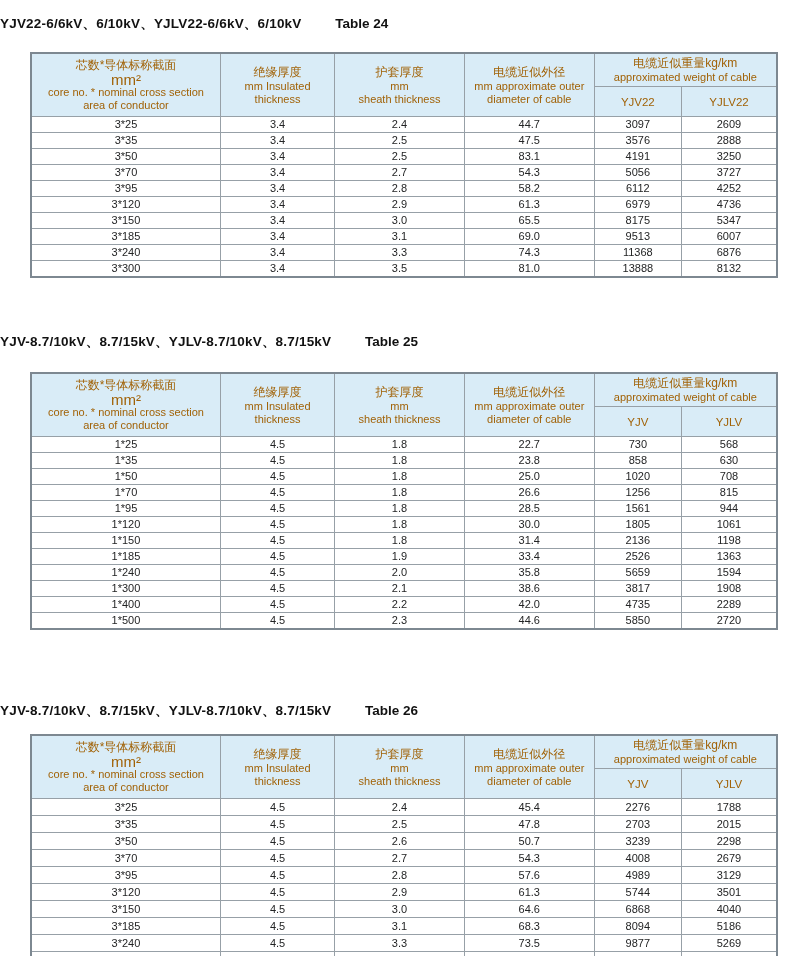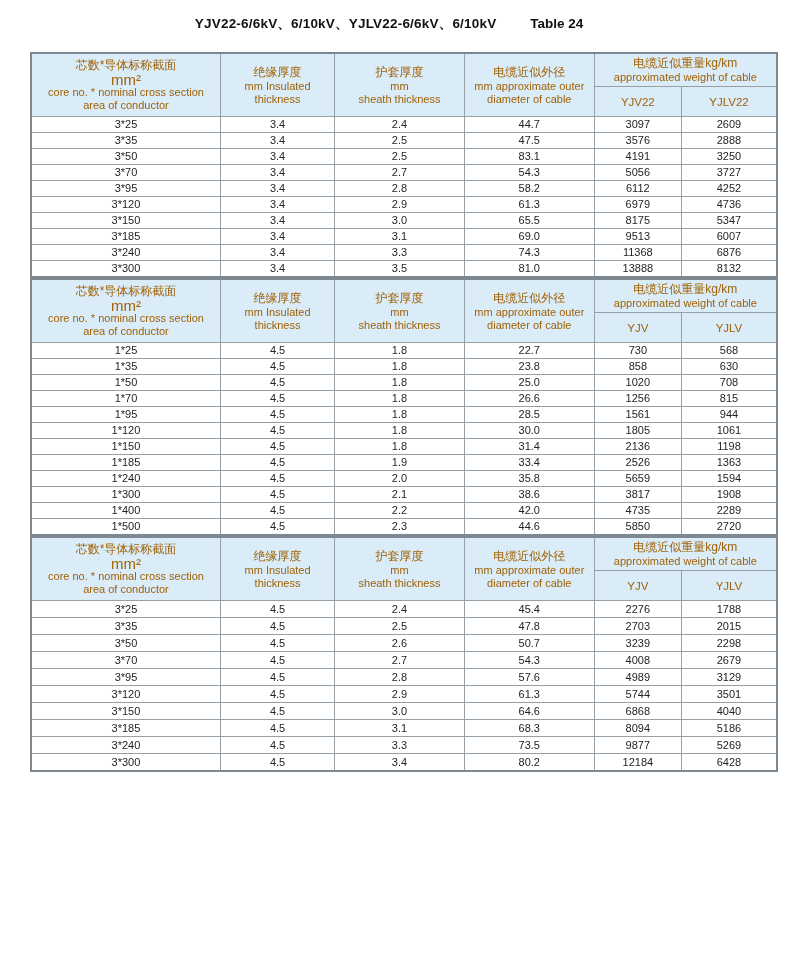--- a/index.html
+++ b/index.html
@@ -10,21 +10,21 @@
     color: #222325;
   }
   .sheet {
     position: relative;
     width: 800px;
     height: 956px;
     background: #ffffff;
     overflow: hidden;
   }
   .table-title {
-    text-align: center;
+    text-align: left;
     padding-right: 22px;
     font-size: 13.5px;
     font-weight: bold;
     color: #111;
     line-height: 20px;
     white-space: nowrap;
   }
   .title-text { letter-spacing: 0.2px; }
   .table-no { display: inline-block; margin-left: 30px; }
   .s1 .table-title { margin-top: 14px; margin-bottom: 18px; }
@@ -193,20 +193,24 @@
             <td>3.5</td>
             <td>81.0</td>
             <td>13888</td>
             <td>8132</td>
           </tr>
         </tbody>
     </table>
   </div>
 
   <div class="section s2">
+    <div class="table-title">
+      <span class="title-text">YJV-8.7/10kV、8.7/15kV、YJLV-8.7/10kV、8.7/15kV</span>
+      <span class="table-no">Table 25</span>
+    </div>
     <table class="spec-table">
       <colgroup>
         <col style="width:25.4%">
           <col style="width:15.3%">
           <col style="width:17.4%">
         <col style="width:17.4%">
           <col style="width:11.7%">
           <col style="width:12.8%">
       </colgroup>
       <thead>
@@ -337,20 +341,24 @@
             <td>2.3</td>
             <td>44.6</td>
             <td>5850</td>
             <td>2720</td>
           </tr>
         </tbody>
     </table>
   </div>
 
   <div class="section s3">
+    <div class="table-title">
+      <span class="title-text">YJV-8.7/10kV、8.7/15kV、YJLV-8.7/10kV、8.7/15kV</span>
+      <span class="table-no">Table 26</span>
+    </div>
     <table class="spec-table">
       <colgroup>
         <col style="width:25.4%">
           <col style="width:15.3%">
           <col style="width:17.4%">
         <col style="width:17.4%">
           <col style="width:11.7%">
           <col style="width:12.8%">
       </colgroup>
       <thead>

